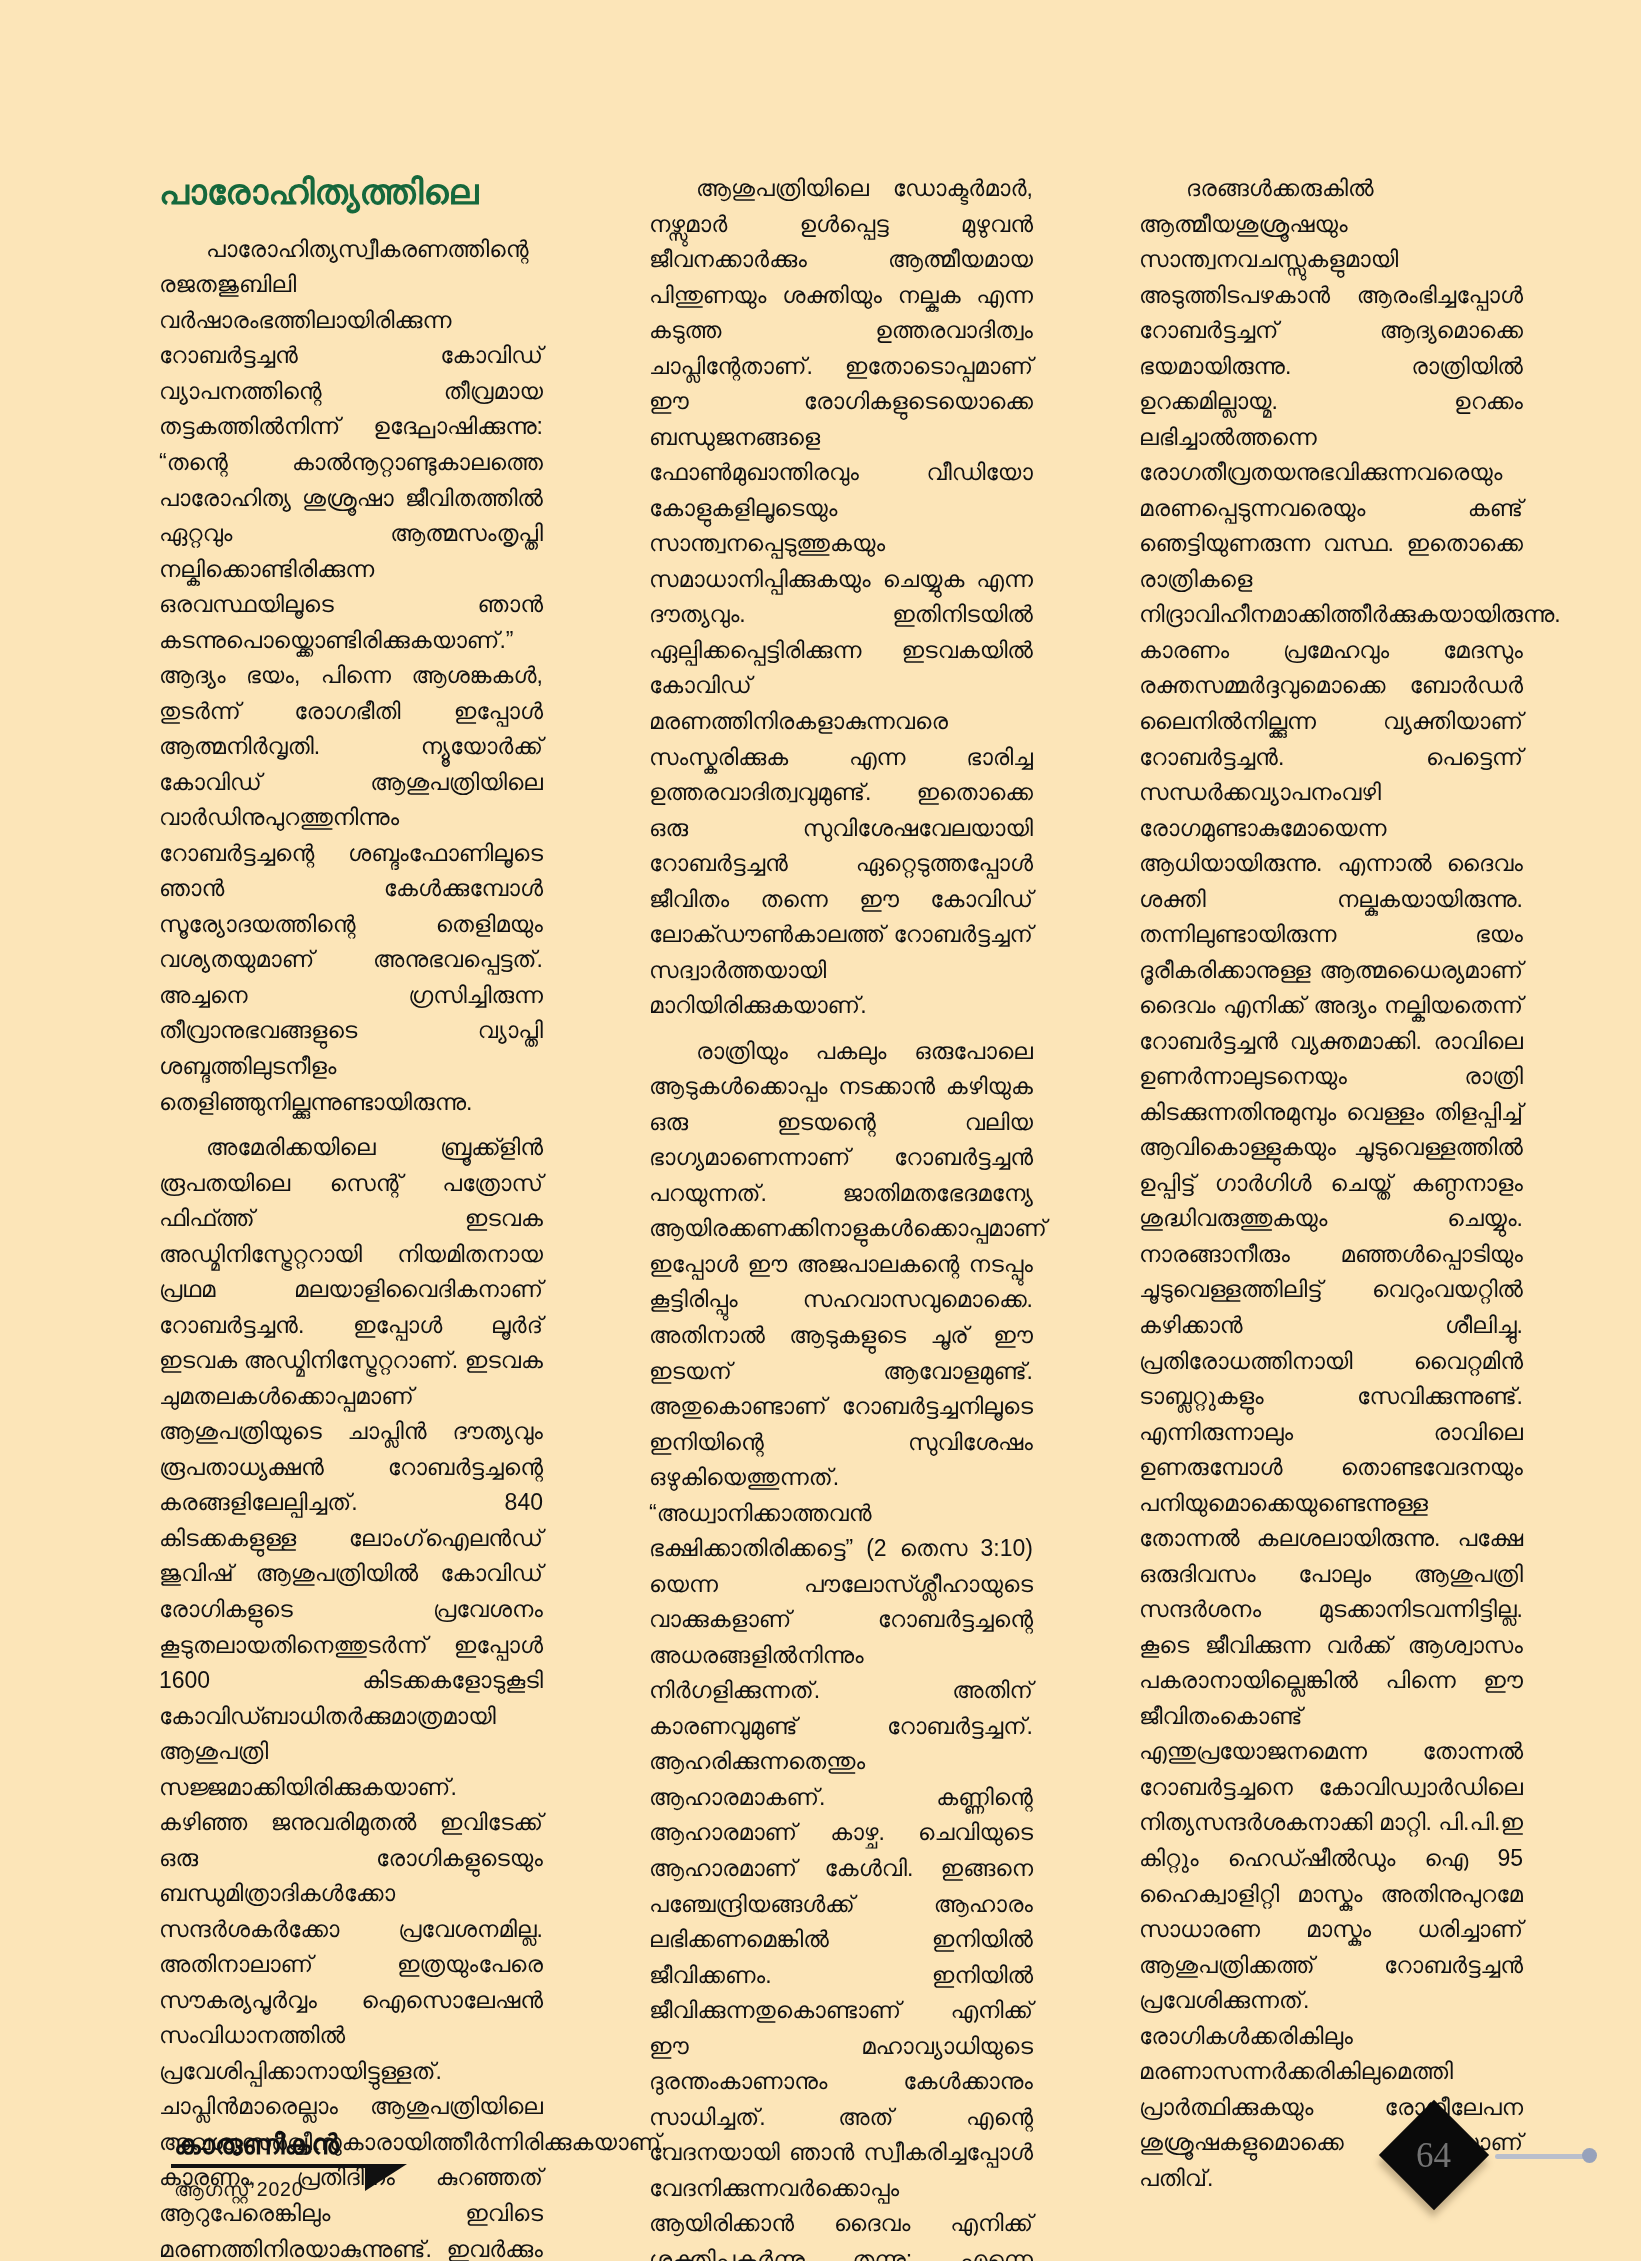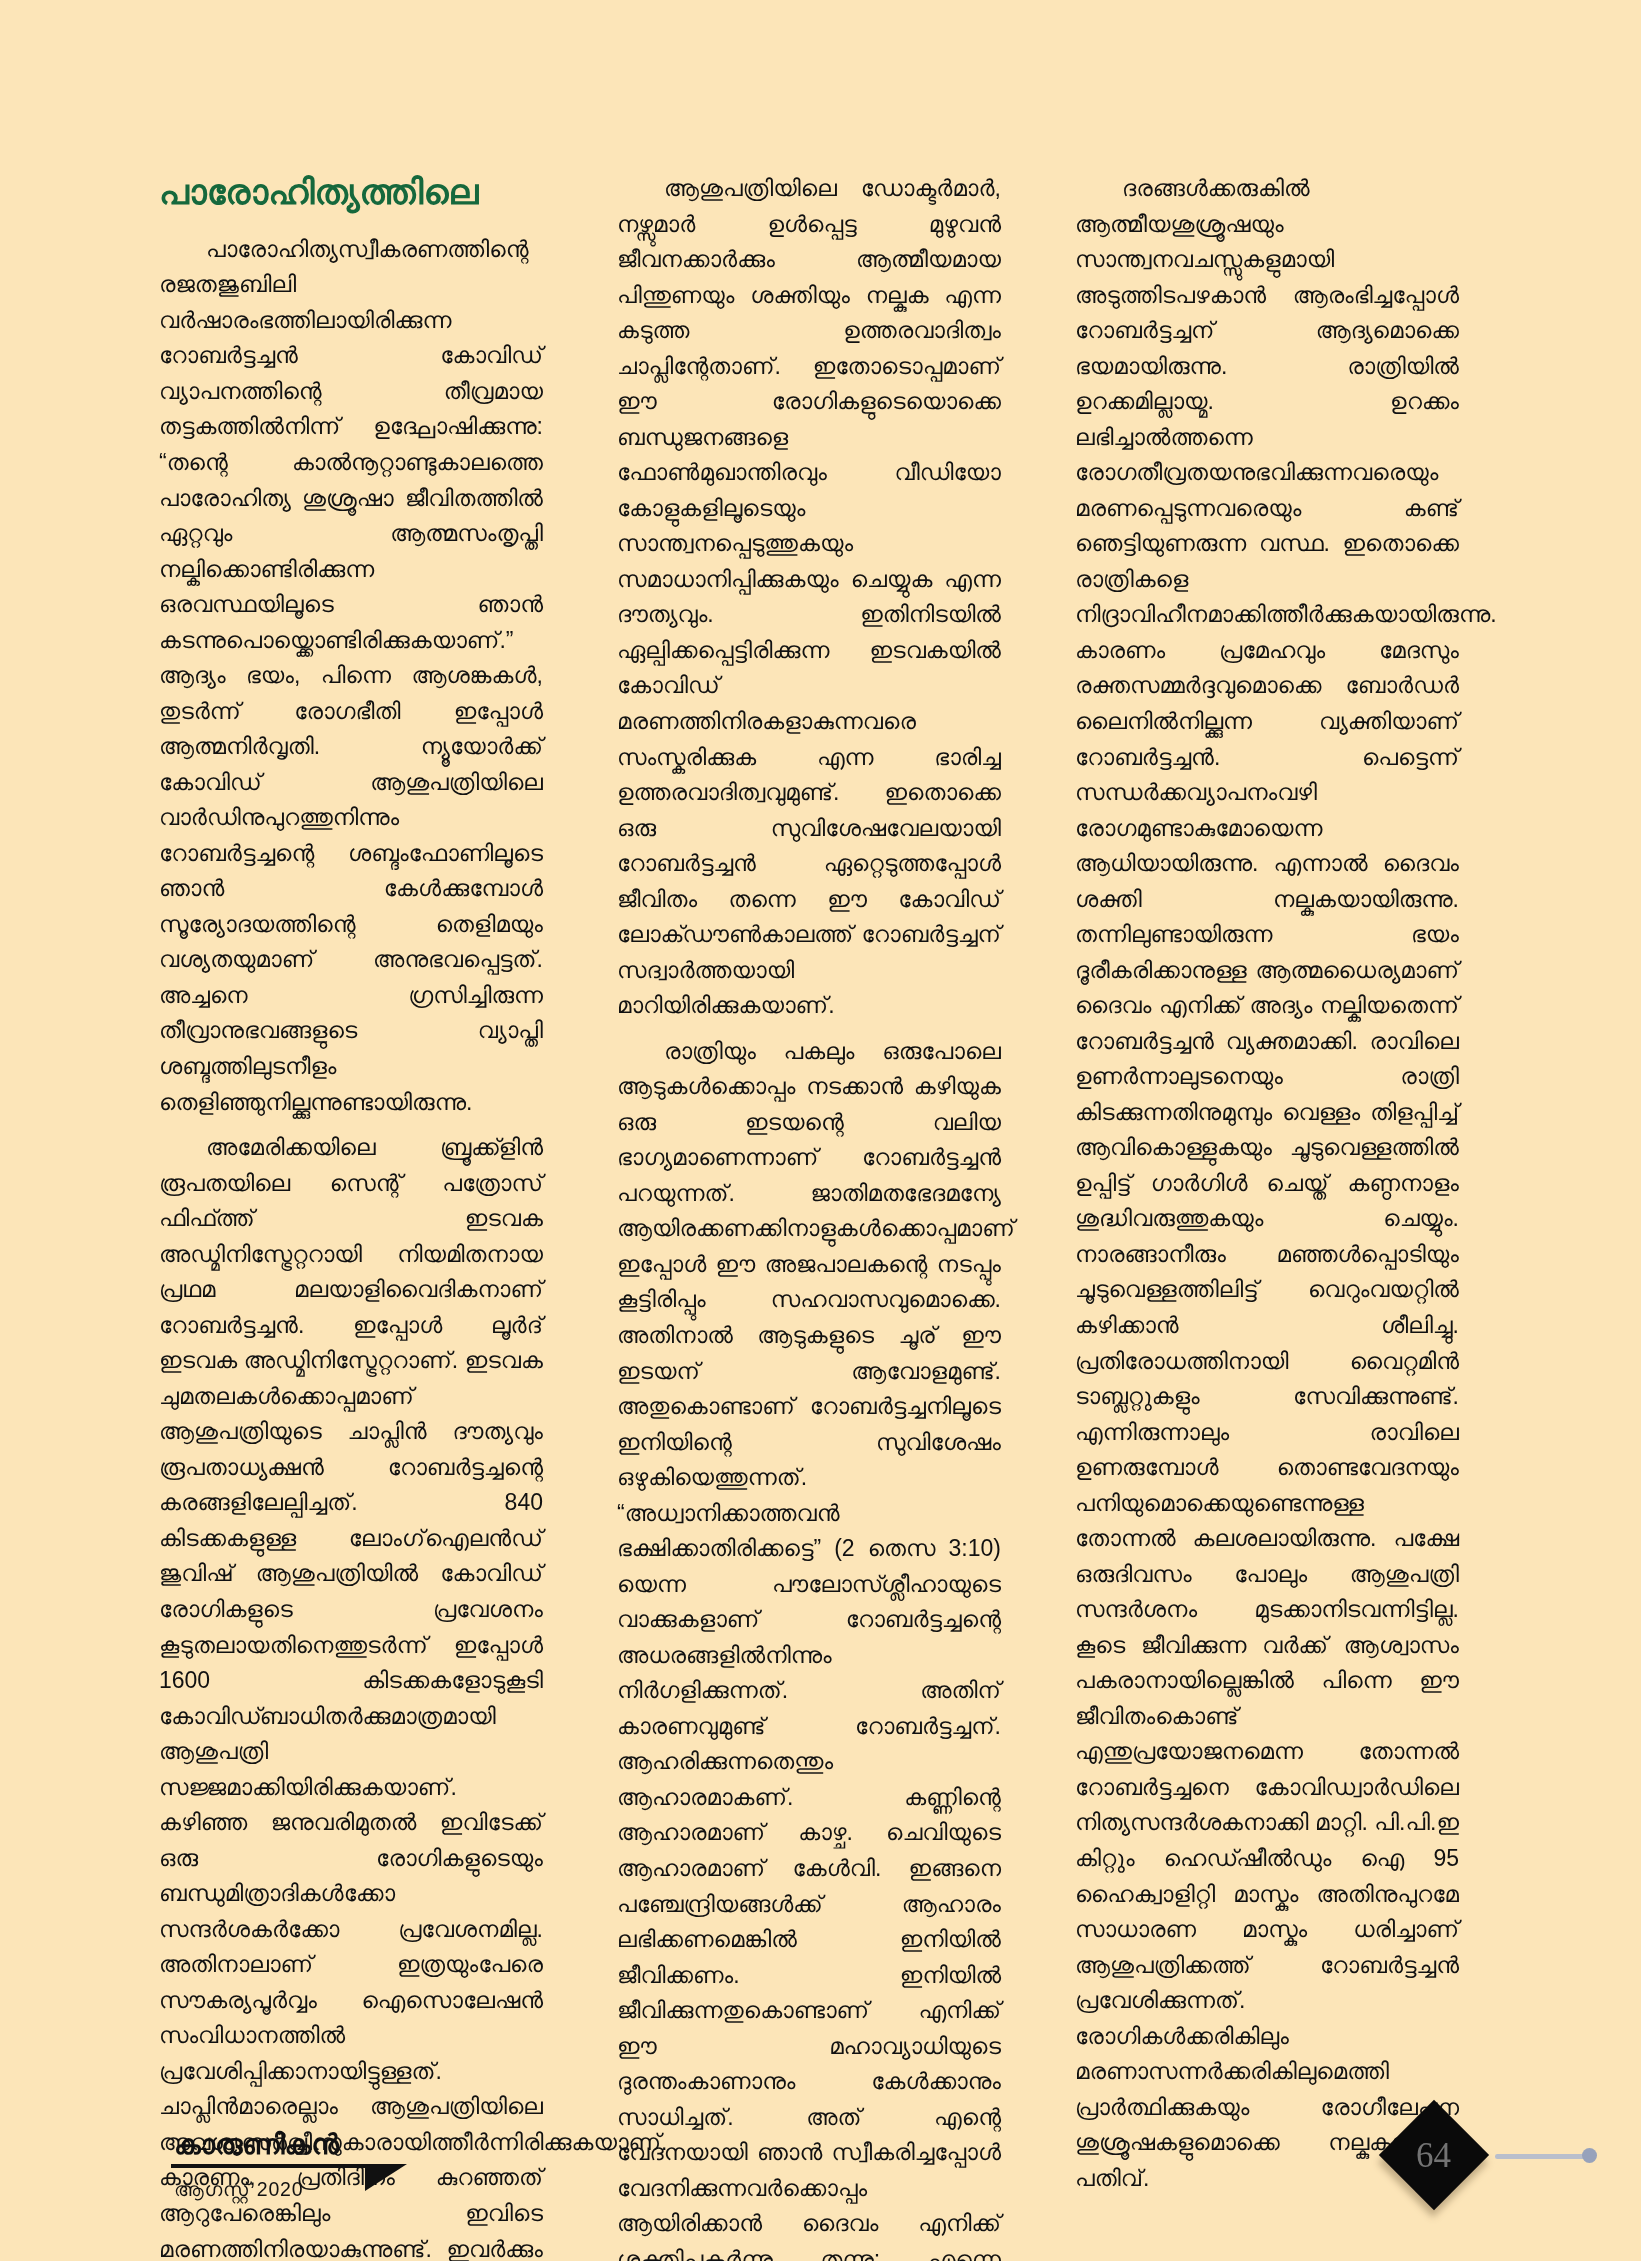--- a/index.html
+++ b/index.html
@@ -22,21 +22,21 @@
   }
 
   
   .columns {
     position: absolute;
     left: 159px;
     top: 171px;
     width: 1330px;
     height: 1862px;
     display: flex;
-    gap: 74px;
+    gap: 106px;
   }
   .col {
     width: 384px;
     flex: 0 0 384px;
   }
 
   
   .article-title {
     color: #15683c;
     font-size: 35px;

